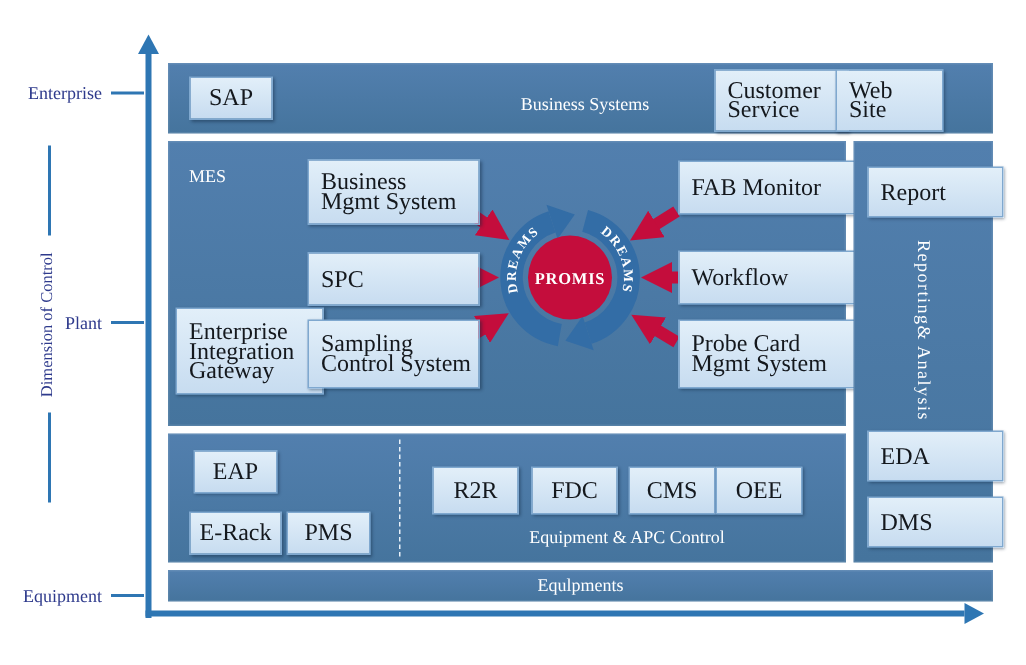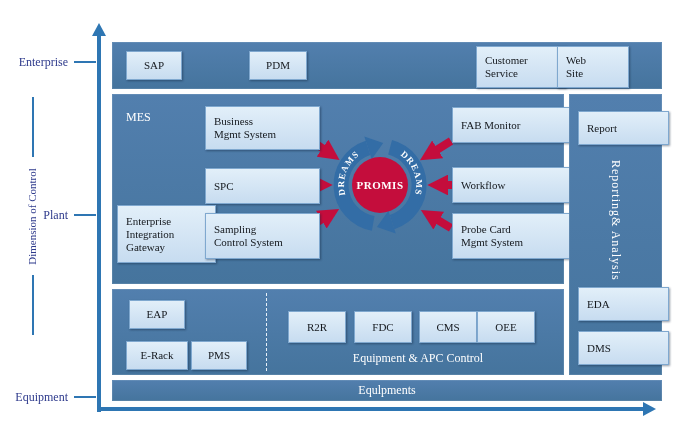--- a/index.html
+++ b/index.html
@@ -4,21 +4,21 @@
 <style>
   html,body{margin:0;padding:0;background:#fff;}
   .stage{position:relative;width:684px;height:443px;background:#fff;overflow:hidden;
          font-family:Liberation Serif, serif;}
   
   .panel{position:absolute;background:linear-gradient(180deg,#527fae,#45749d);
          box-shadow:inset 0 0 0 1px rgba(255,255,255,0.10);}
   
   .bx{position:absolute;background:linear-gradient(180deg,#e2eff9,#c7dcf0);
       border:1px solid #7fa8cf;box-shadow:1px 1px 2px rgba(15,35,60,0.45);
-      color:#14181d;font-size:11px;line-height:13px;display:flex;align-items:center;
+      color:#14181d;font-size:16px;line-height:13px;display:flex;align-items:center;
       padding:1px 5px 1px 8px;white-space:pre-line;}
   .bx.c{justify-content:center;text-align:center;padding:1px 2px;}
   
   .wt{position:absolute;color:#ffffff;font-size:12px;white-space:pre-line;}
   .wt.center{text-align:center;}
   
   .vaxis{position:absolute;left:97px;top:36px;width:4px;height:376px;background:#2e76b3;}
   .vhead{position:absolute;left:92px;top:23px;width:0;height:0;
          border-left:7px solid transparent;border-right:7px solid transparent;
          border-bottom:13px solid #2e76b3;}
@@ -57,21 +57,21 @@
   <div class="tick" style="left:74px;top:214px"></div>
   <div class="tick" style="left:74px;top:396px"></div>
 
   <div class="vaxis"></div>
   <div class="vhead"></div>
   <div class="haxis"></div>
   <div class="hhead"></div>
 
   <div class="panel" style="left:112px;top:42px;width:550px;height:47px">
     <div class="bx c" style="left:14px;top:9px;width:50px;height:25px">SAP</div>
-    <div class="bx c" style="left:137px;top:9px;width:52px;height:25px">PDM</div>
+    <div class="wt center" style="left:178px;top:20px;width:200px">Business Systems</div>
     <div class="bx" style="left:364px;top:4px;width:75px;height:38px">Customer
 Service</div>
     <div class="bx" style="left:445px;top:4px;width:57px;height:38px">Web
 Site</div>
   </div>
 
   <div class="panel" style="left:112px;top:94px;width:452px;height:190px">
 
     <svg class="overlay" width="452" height="190" viewBox="0 0 452 190">
       <defs>

